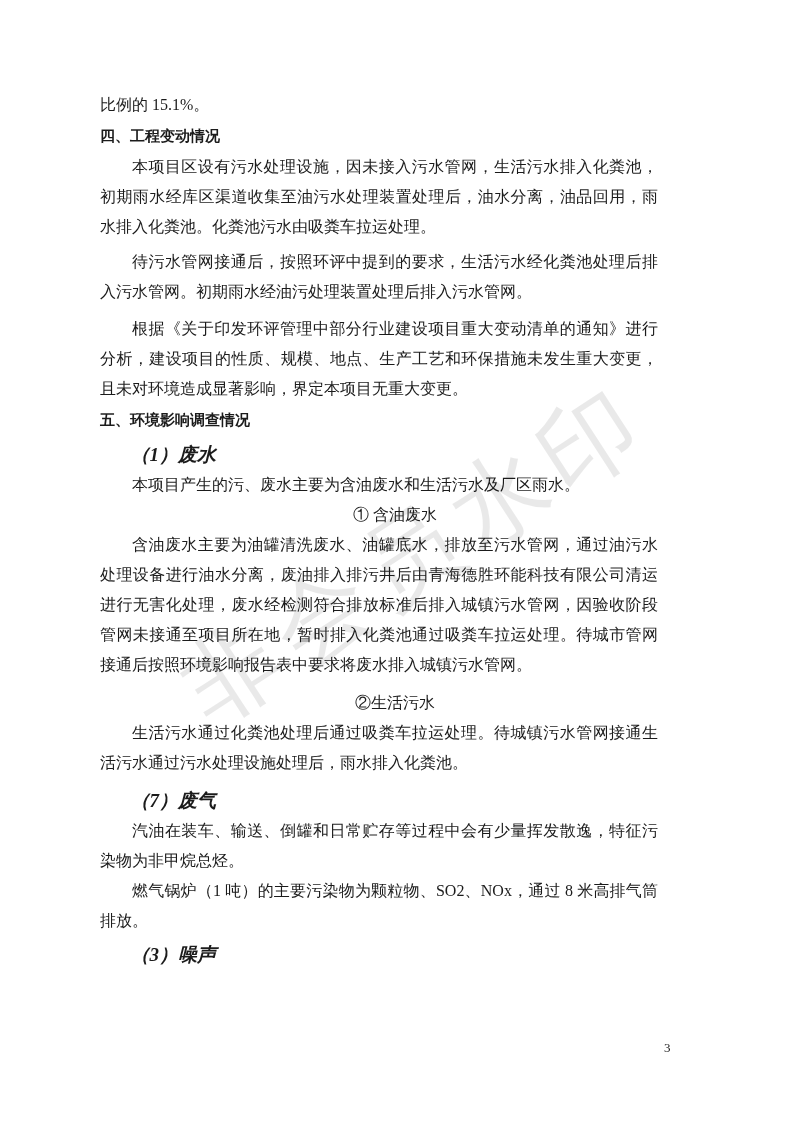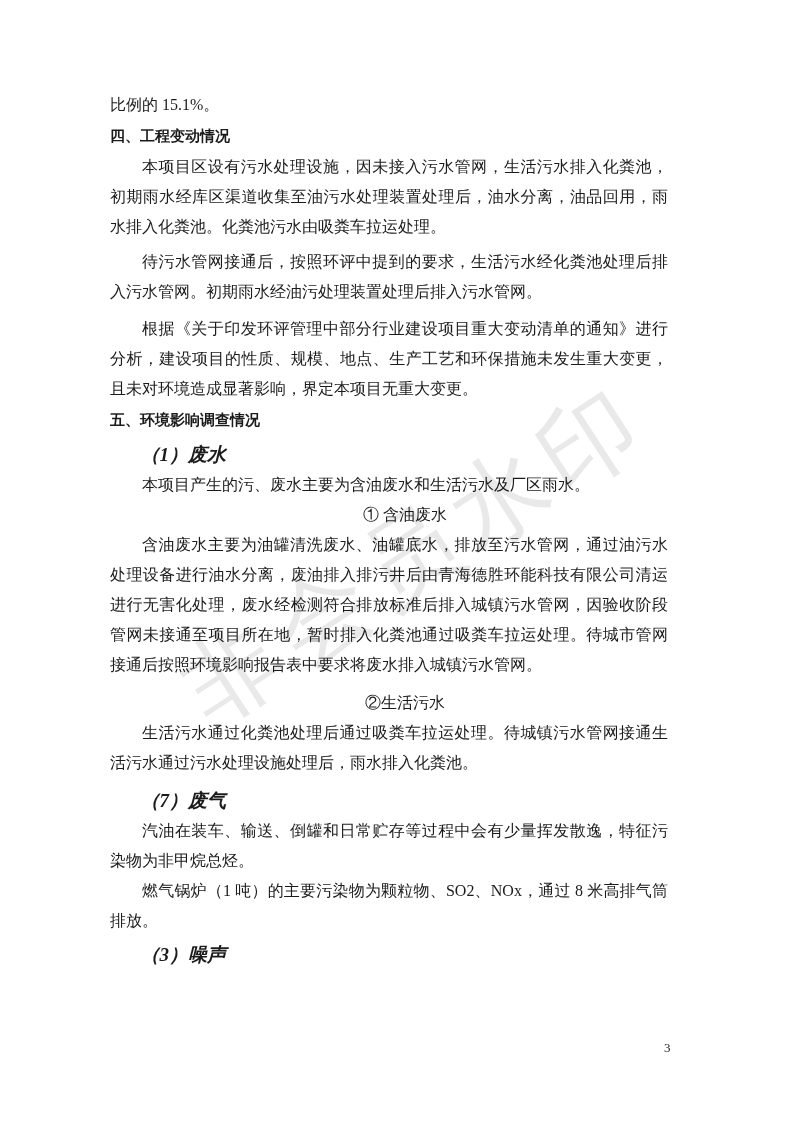--- a/index.html
+++ b/index.html
@@ -22,21 +22,21 @@
     letter-spacing:10px;
     white-space:nowrap;
     color:rgba(0,0,0,0.085);
     transform:rotate(-33deg);
     pointer-events:none;
     user-select:none;
     z-index:0;
   }
   .content {
     position:absolute;
-    left:110px; top:90px;
+    left:100px; top:90px;
     width:558px;
     font-size:16px;
     line-height:30px;
     text-align:justify;
     z-index:1;
   }
   .content p, .content h2, .content h3 { margin:0; padding:0; }
   .h1 {
     font-size:15px;
     font-weight:bold;

